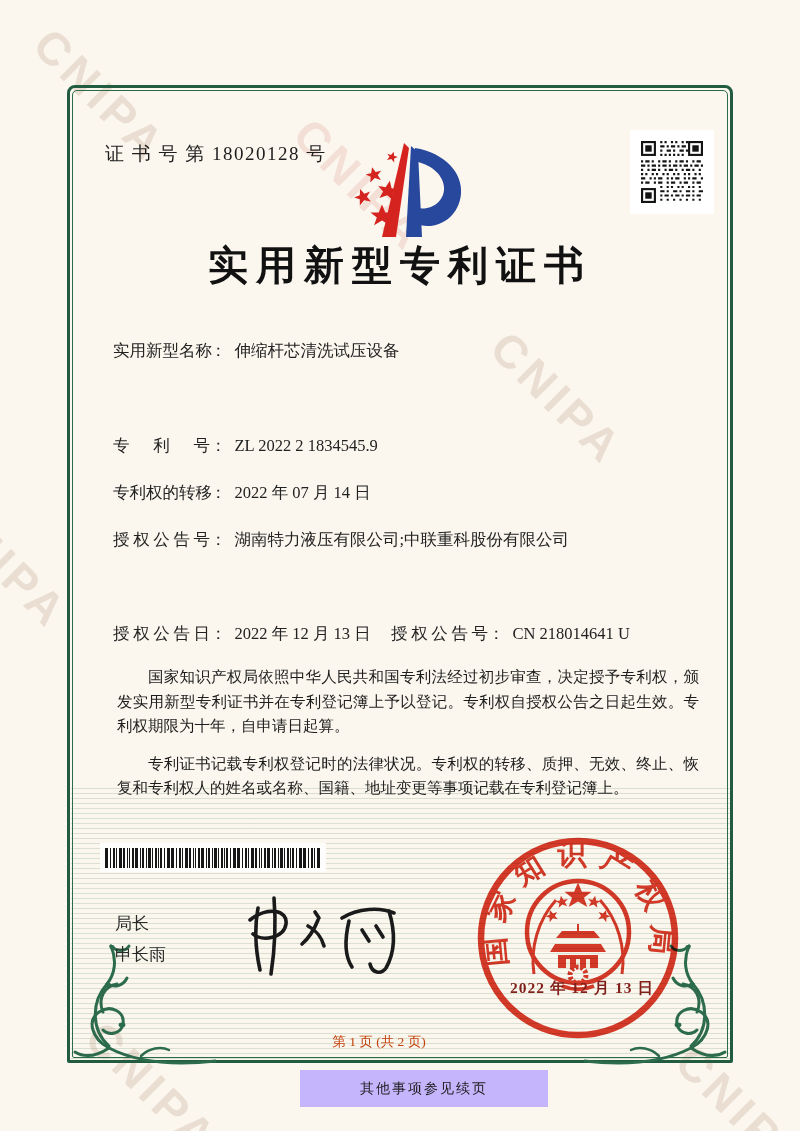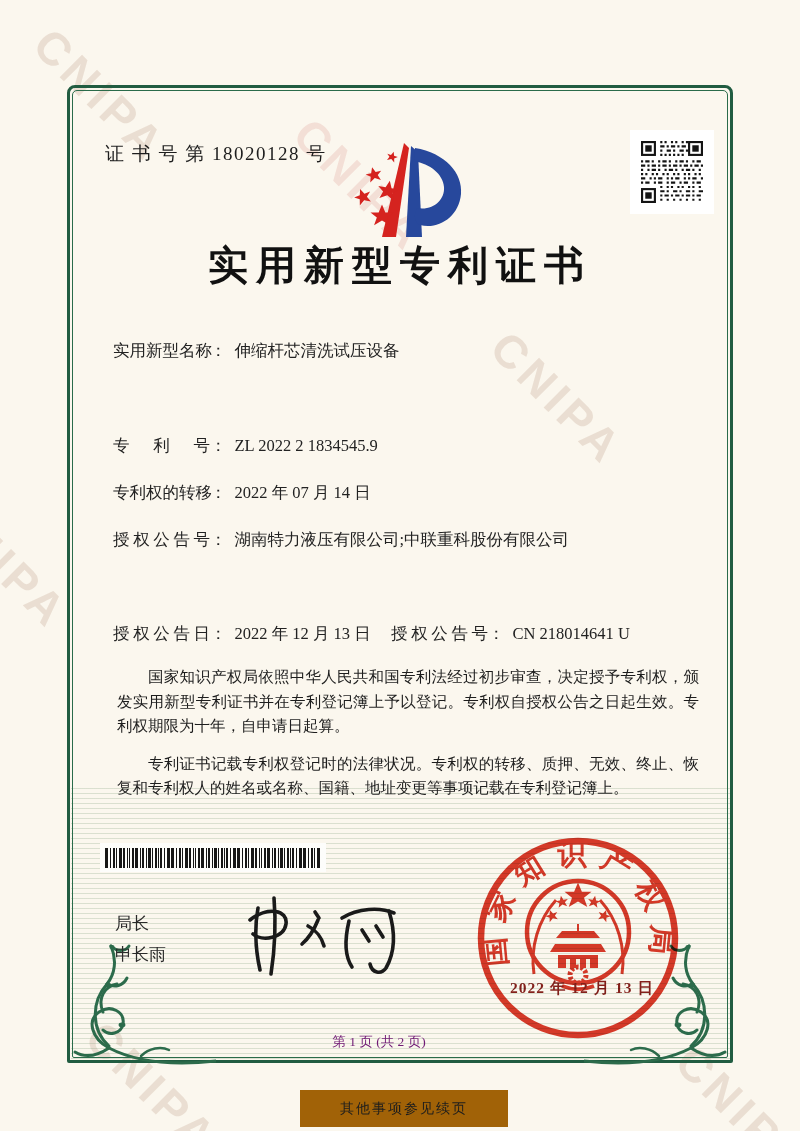--- a/index.html
+++ b/index.html
@@ -51,23 +51,23 @@
 
   .sig-role{position:absolute;left:115px;top:912px;font-size:17px;z-index:2;
       font-family:"Liberation Sans","DejaVu Sans",sans-serif;color:#2a2a2a;}
   .sig-name{position:absolute;left:115px;top:943px;font-size:17px;z-index:2;
       font-family:"Liberation Sans","DejaVu Sans",sans-serif;color:#2a2a2a;}
   .signature{position:absolute;left:230px;top:886px;z-index:3;}
 
   .seal{position:absolute;left:472px;top:832px;z-index:3;opacity:0.95;mix-blend-mode:multiply;}
 
   .page-info{position:absolute;left:67px;top:1033px;width:624px;text-align:center;
-      font-size:13.5px;z-index:2;color:#701a75;}
-  .cont-box{position:absolute;left:300px;top:1070px;width:208px;height:37px;background:#a16207;
-      z-index:2;display:flex;align-items:center;justify-content:center;margin-top:20px;}
+      font-size:13.5px;z-index:2;color:#c2410c;}
+  .cont-box{position:absolute;left:300px;top:1070px;width:248px;height:37px;background:#c4b5fd;
+      z-index:2;display:flex;align-items:center;justify-content:center;}
   .cont-box span{font-size:14px;letter-spacing:2px;color:#1d1d1d;}
 </style>
 </head>
 <body>
 
 <div class="page">
 
   <div class="wm" style="left:100px;top:95px;">CNIPA</div>
   <div class="wm pink" style="left:360px;top:185px;">CNIPA</div>
   <div class="wm" style="left:557px;top:398px;">CNIPA</div>

